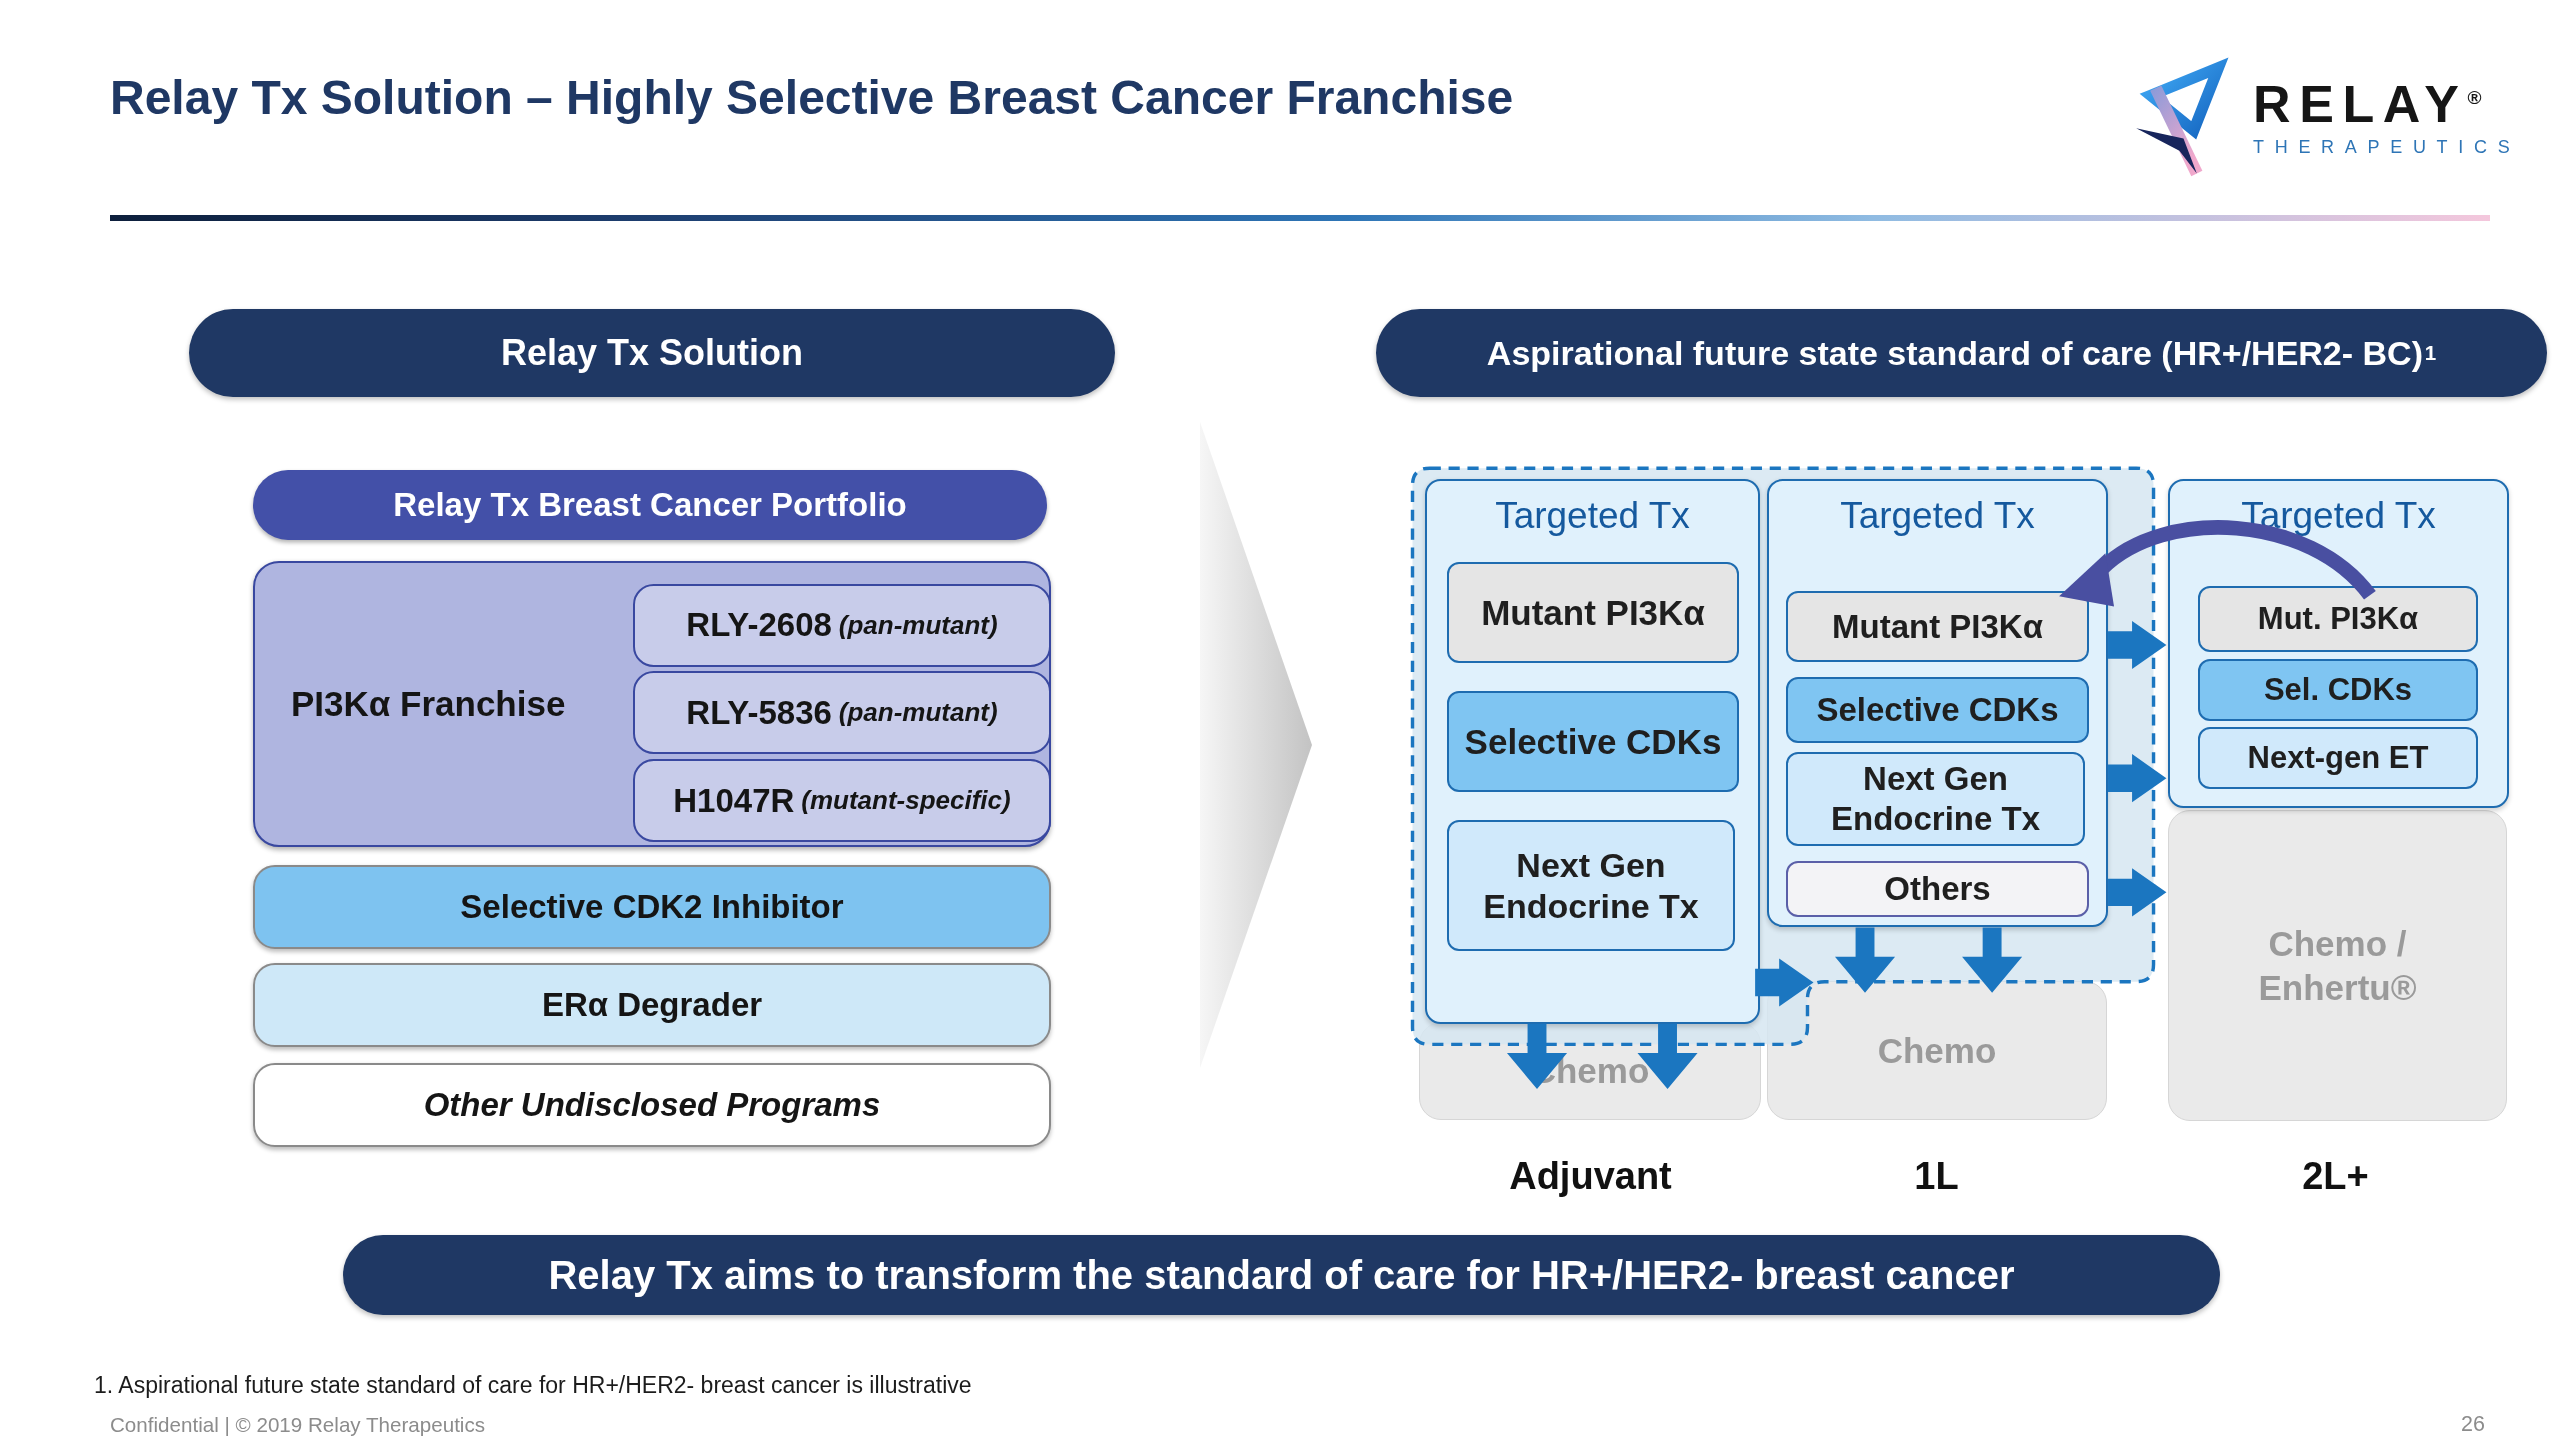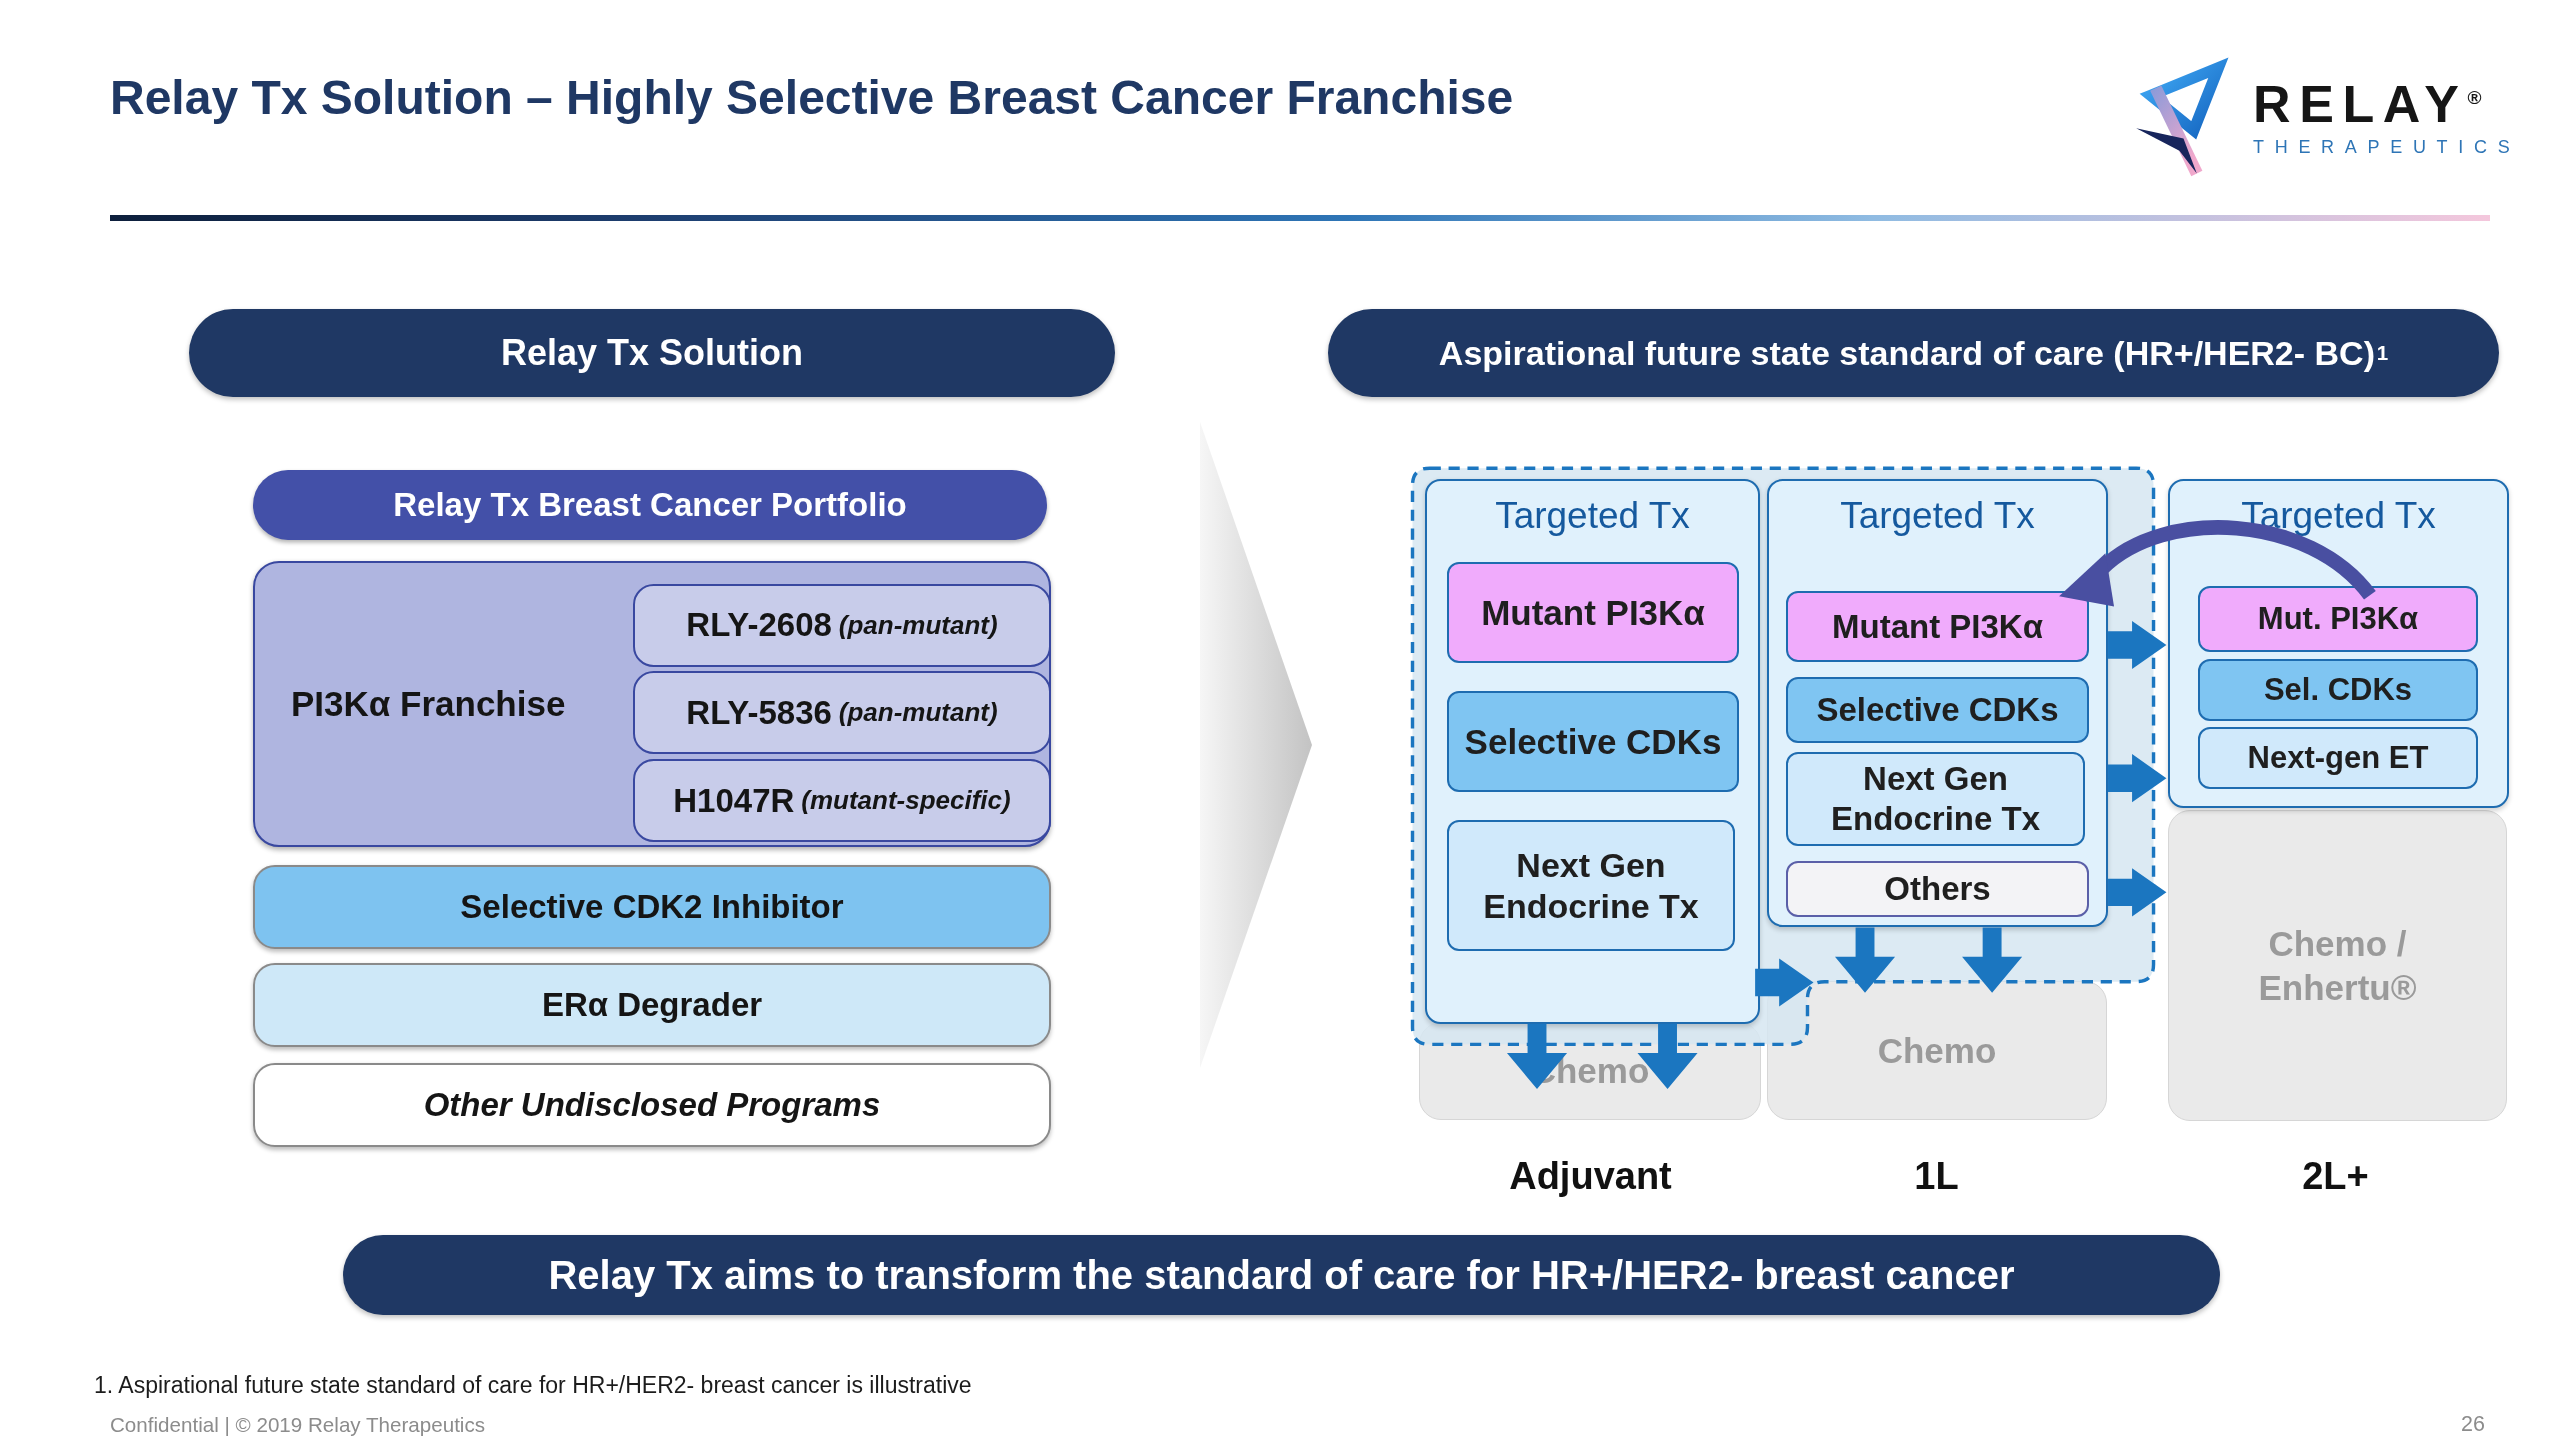--- a/index.html
+++ b/index.html
@@ -22,21 +22,21 @@
   .logo-name{font-size:52px;font-weight:700;color:#161616;letter-spacing:8.6px;line-height:1;}
   .logo-reg{font-size:19px;vertical-align:super;letter-spacing:0;}
   .logo-sub{font-size:18px;font-weight:400;color:#2E75B6;letter-spacing:10.7px;margin-top:6.9px;}
   
   .pill{
     position:absolute;display:flex;align-items:center;justify-content:center;
     text-align:center;font-weight:700;
   }
   .pill-navy{background:#1F3864;color:#fff;border-radius:45px;box-shadow:0 2.6px 5.2px rgba(0,0,0,.25);}
   .left-header{left:189px;top:309px;width:926px;height:88px;font-size:36px;}
-  .right-header{left:1328px;top:309px;width:1171px;height:88px;font-size:34px;}
+  .right-header{left:1376px;top:309px;width:1171px;height:88px;font-size:34px;}
   .right-header sup{font-size:20.6px;margin-left:1.7px;}
   .portfolio{left:253px;top:470px;width:794px;height:70px;background:#4350A8;color:#fff;
     border-radius:36px;font-size:33px;box-shadow:0 2.6px 4.3px rgba(0,0,0,.3);}
   .franchise{
     position:absolute;left:253px;top:561px;width:794px;height:282px;
     background:#AFB5E0;border:2.6px solid#3948A0;border-radius:26px;box-shadow:0 2.6px 5.2px rgba(0,0,0,.3);
   }
   .franchise-label{
     position:absolute;left:36px;top:50%;transform:translateY(-50%);
     font-size:35px;font-weight:700;color:#151515;
@@ -77,21 +77,21 @@
   .panel3{left:2168px;top:479px;width:337px;height:325px;}
   .panel-title{
     position:absolute;left:0;right:0;top:13.7px;text-align:center;
     font-size:37px;font-weight:400;color:#15599E;
   }
   .tbox{
     position:absolute;border:2.6px solid #1E6CB0;border-radius:12px;
     display:flex;align-items:center;justify-content:center;text-align:center;
     font-weight:700;color:#1f1f1f;line-height:1.2;
   }
-  .purple{background:#f0abfc;}
+  .purple{background:#e5e5e5;}
   .blue{background:#7FC5F2;}
   .lightblue{background:#D0E9FB;}
   .whitebox{background:#F3F3F6;border-color:#5A5FA8;}
   .stage{
     position:absolute;top:1155px;font-size:38px;font-weight:700;color:#111;text-align:center;width:343px;
   }
   
   .banner{
     left:343px;top:1235px;width:1877px;height:80px;font-size:40px;border-radius:55px;
   }

